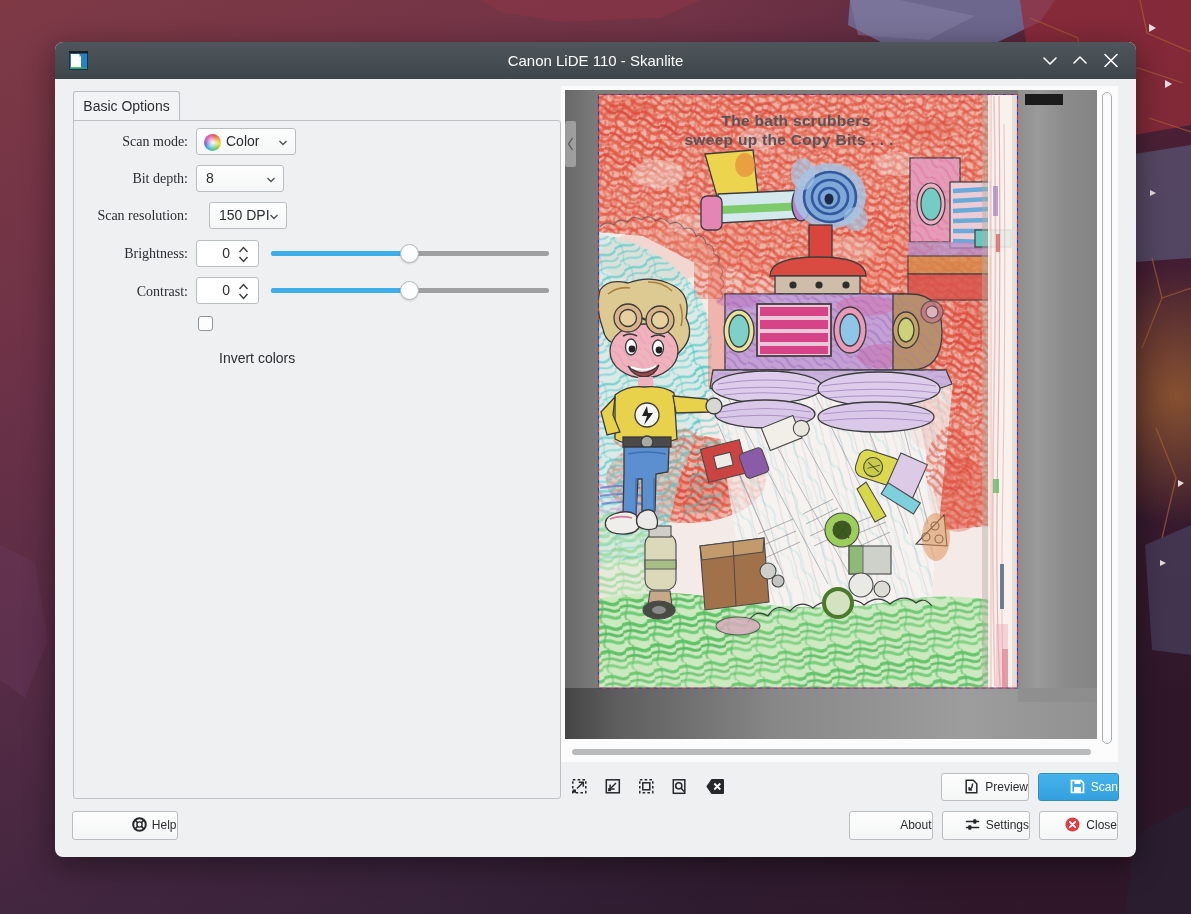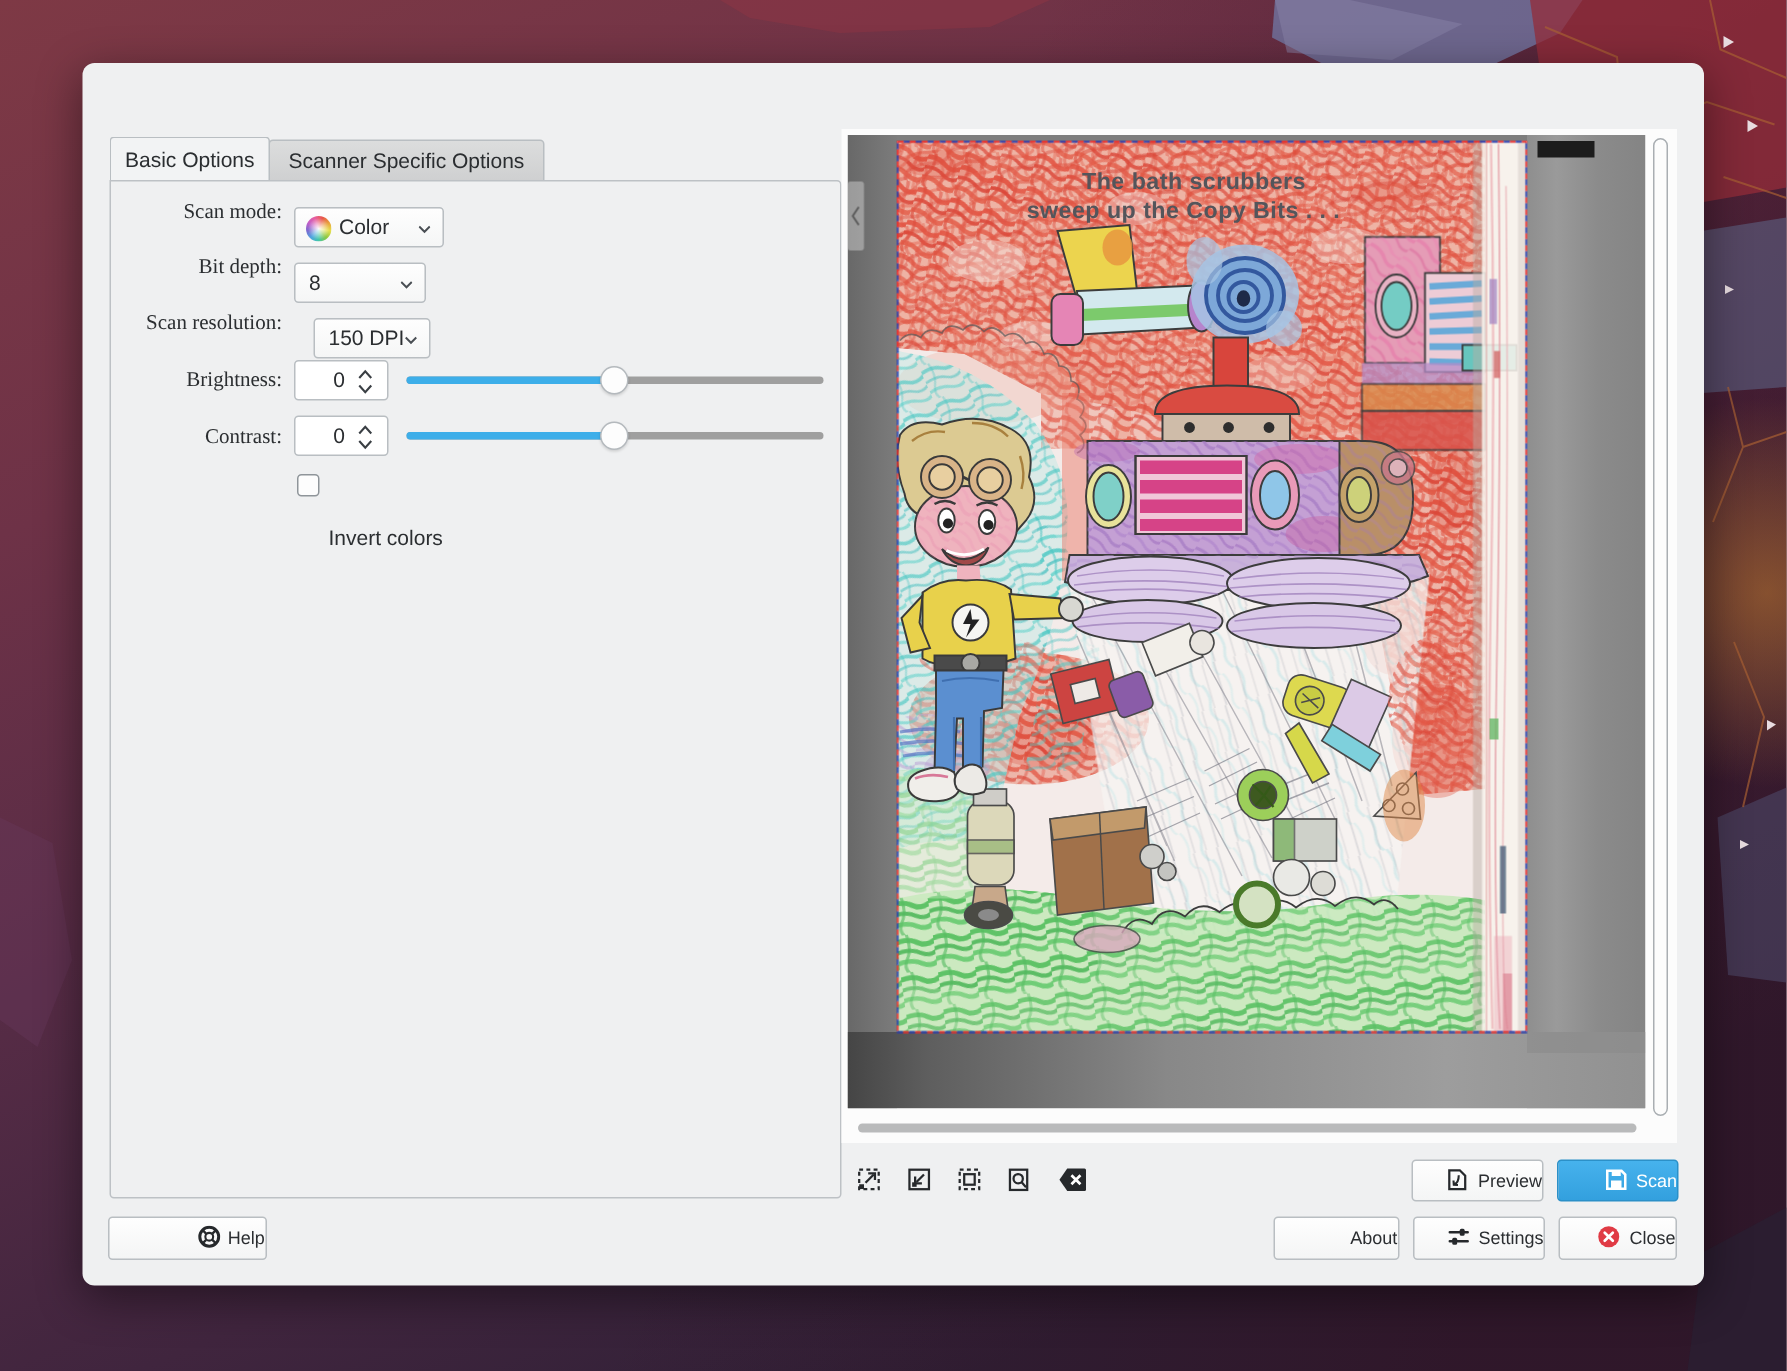--- a/index.html
+++ b/index.html
@@ -9,21 +9,21 @@
   #win { position:absolute; left:55px; top:42px; width:1081px; height:815px;
          border-radius:8px; background:#eff0f1; box-shadow:0 8px 30px rgba(0,0,0,0.45); }
   #titlebar { position:absolute; left:0; top:0; width:100%; height:37px;
     background:linear-gradient(#4e565c, #3e454b); border-radius:8px 8px 0 0;
     color:#fcfcfc; }
   #title { position:absolute; left:0; right:0; top:0; height:37px; line-height:37px;
     text-align:center; font-size:15px; color:#fcfcfc; }
   .abs { position:absolute; }
   .lbl { position:absolute; font-size:14px; color:#2b2e31; text-align:right; line-height:27px; height:27px;font-family:Liberation Serif, serif; }
   .combo { position:absolute; height:27px; background:linear-gradient(#fefefe,#f5f6f6);
-    border:1px solid #b9bec2; border-radius:3px; font-size:14px; color:#2b2e31; line-height:25px;margin-top:10px; }
+    border:1px solid #b9bec2; border-radius:3px; font-size:14px; color:#2b2e31; line-height:25px; }
   .combo .arrow { position:absolute; right:8px; top:10px; width:8px; height:8px; }
   .spin { position:absolute; width:63px; height:27px; background:#fff; border:1px solid #b9bec2;
     border-radius:3px; font-size:14px; color:#2b2e31; line-height:25px; }
   .btn { position:absolute; background:linear-gradient(#fefefe,#f4f5f5); border:1px solid #b9bec2;
     border-radius:3px; font-size:12px; color:#2b2e31; text-align:right; }
   svg text { font-family:"Liberation Sans", sans-serif; }
 </style>
 </head>
 <body>
 
@@ -67,22 +67,40 @@
     <path d="M1030,18 L1078,38 L1083,88 L1044,112 L1002,93"></path>
     <path d="M1083,88 L1138,68 L1183,83"></path>
     <path d="M1140,0 L1147,33 L1191,52"></path>
     <path d="M1149,118 L1191,132"></path>
     <path d="M1162,298 L1191,288 M1152,258 L1162,298 L1142,348"></path>
     <path d="M1156,428 L1176,478 L1162,538"></path>
   </g>
 </svg>
 
 <div id="win">
-
-  <div class="abs" style="left:124px;top:51px;width:184px;height:28px;background:linear-gradient(#dcdddd,#cfd0d1);border:1px solid #b9bec2;border-radius:3px 3px 0 0;font-size:14px;color:#2b2e31;text-align:center;line-height:27px;">Scanner Specific Options</div>
+  <div id="titlebar">
+    <div id="title">Canon LiDE 110 - Skanlite</div>
+
+    <svg class="abs" style="left:14px;top:9px" width="19" height="19" viewBox="0 0 19 19">
+      <rect x="0.5" y="0.5" width="18" height="18" fill="#2980c4" stroke="#18344d"></rect>
+      <rect x="0" y="0" width="19" height="2.5" fill="#1b1f22"></rect>
+      <path d="M2,3 L10,3 L12,6 L12,17 L2,17 Z" fill="#fdfdfd"></path>
+      <path d="M10,3 L12,6 L10,6 Z" fill="#cfd4d8"></path>
+      <rect x="1" y="16.2" width="17" height="1.4" fill="#3aa757"></rect>
+    </svg>
+
+    <svg class="abs" style="left:988px;top:9px" width="78" height="19" viewBox="0 0 78 19">
+      <g stroke="#fcfcfc" stroke-width="1.6" fill="none" stroke-linecap="round" stroke-linejoin="round">
+        <path d="M1,7 L7,13 L13,7"></path>
+        <path d="M31,12 L37,6 L43,12"></path>
+        <path d="M62,5 L74,17 M74,5 L62,17" transform="translate(0,-1.5)"></path>
+      </g>
+    </svg>
+  </div>
+
   <div class="abs" style="left:18px;top:49px;width:107px;height:30px;background:#f2f3f4;border:1px solid #b9bec2;border-bottom:none;border-radius:3px 3px 0 0;font-size:14px;color:#2b2e31;text-align:center;line-height:29px;">Basic Options</div>
 
   <div class="abs" style="left:18px;top:78px;width:488px;height:679px;border:1px solid #bdc1c5;border-radius:0 3px 3px 3px;background:#eff0f1;"></div>
 
   <div class="lbl" style="left:0px;top:86px;width:133px;">Scan mode:</div>
   <div class="lbl" style="left:0px;top:123px;width:133px;">Bit depth:</div>
   <div class="lbl" style="left:0px;top:160px;width:133px;">Scan resolution:</div>
   <div class="lbl" style="left:0px;top:197.5px;width:133px;">Brightness:</div>
   <div class="lbl" style="left:0px;top:236px;width:133px;">Contrast:</div>
 

